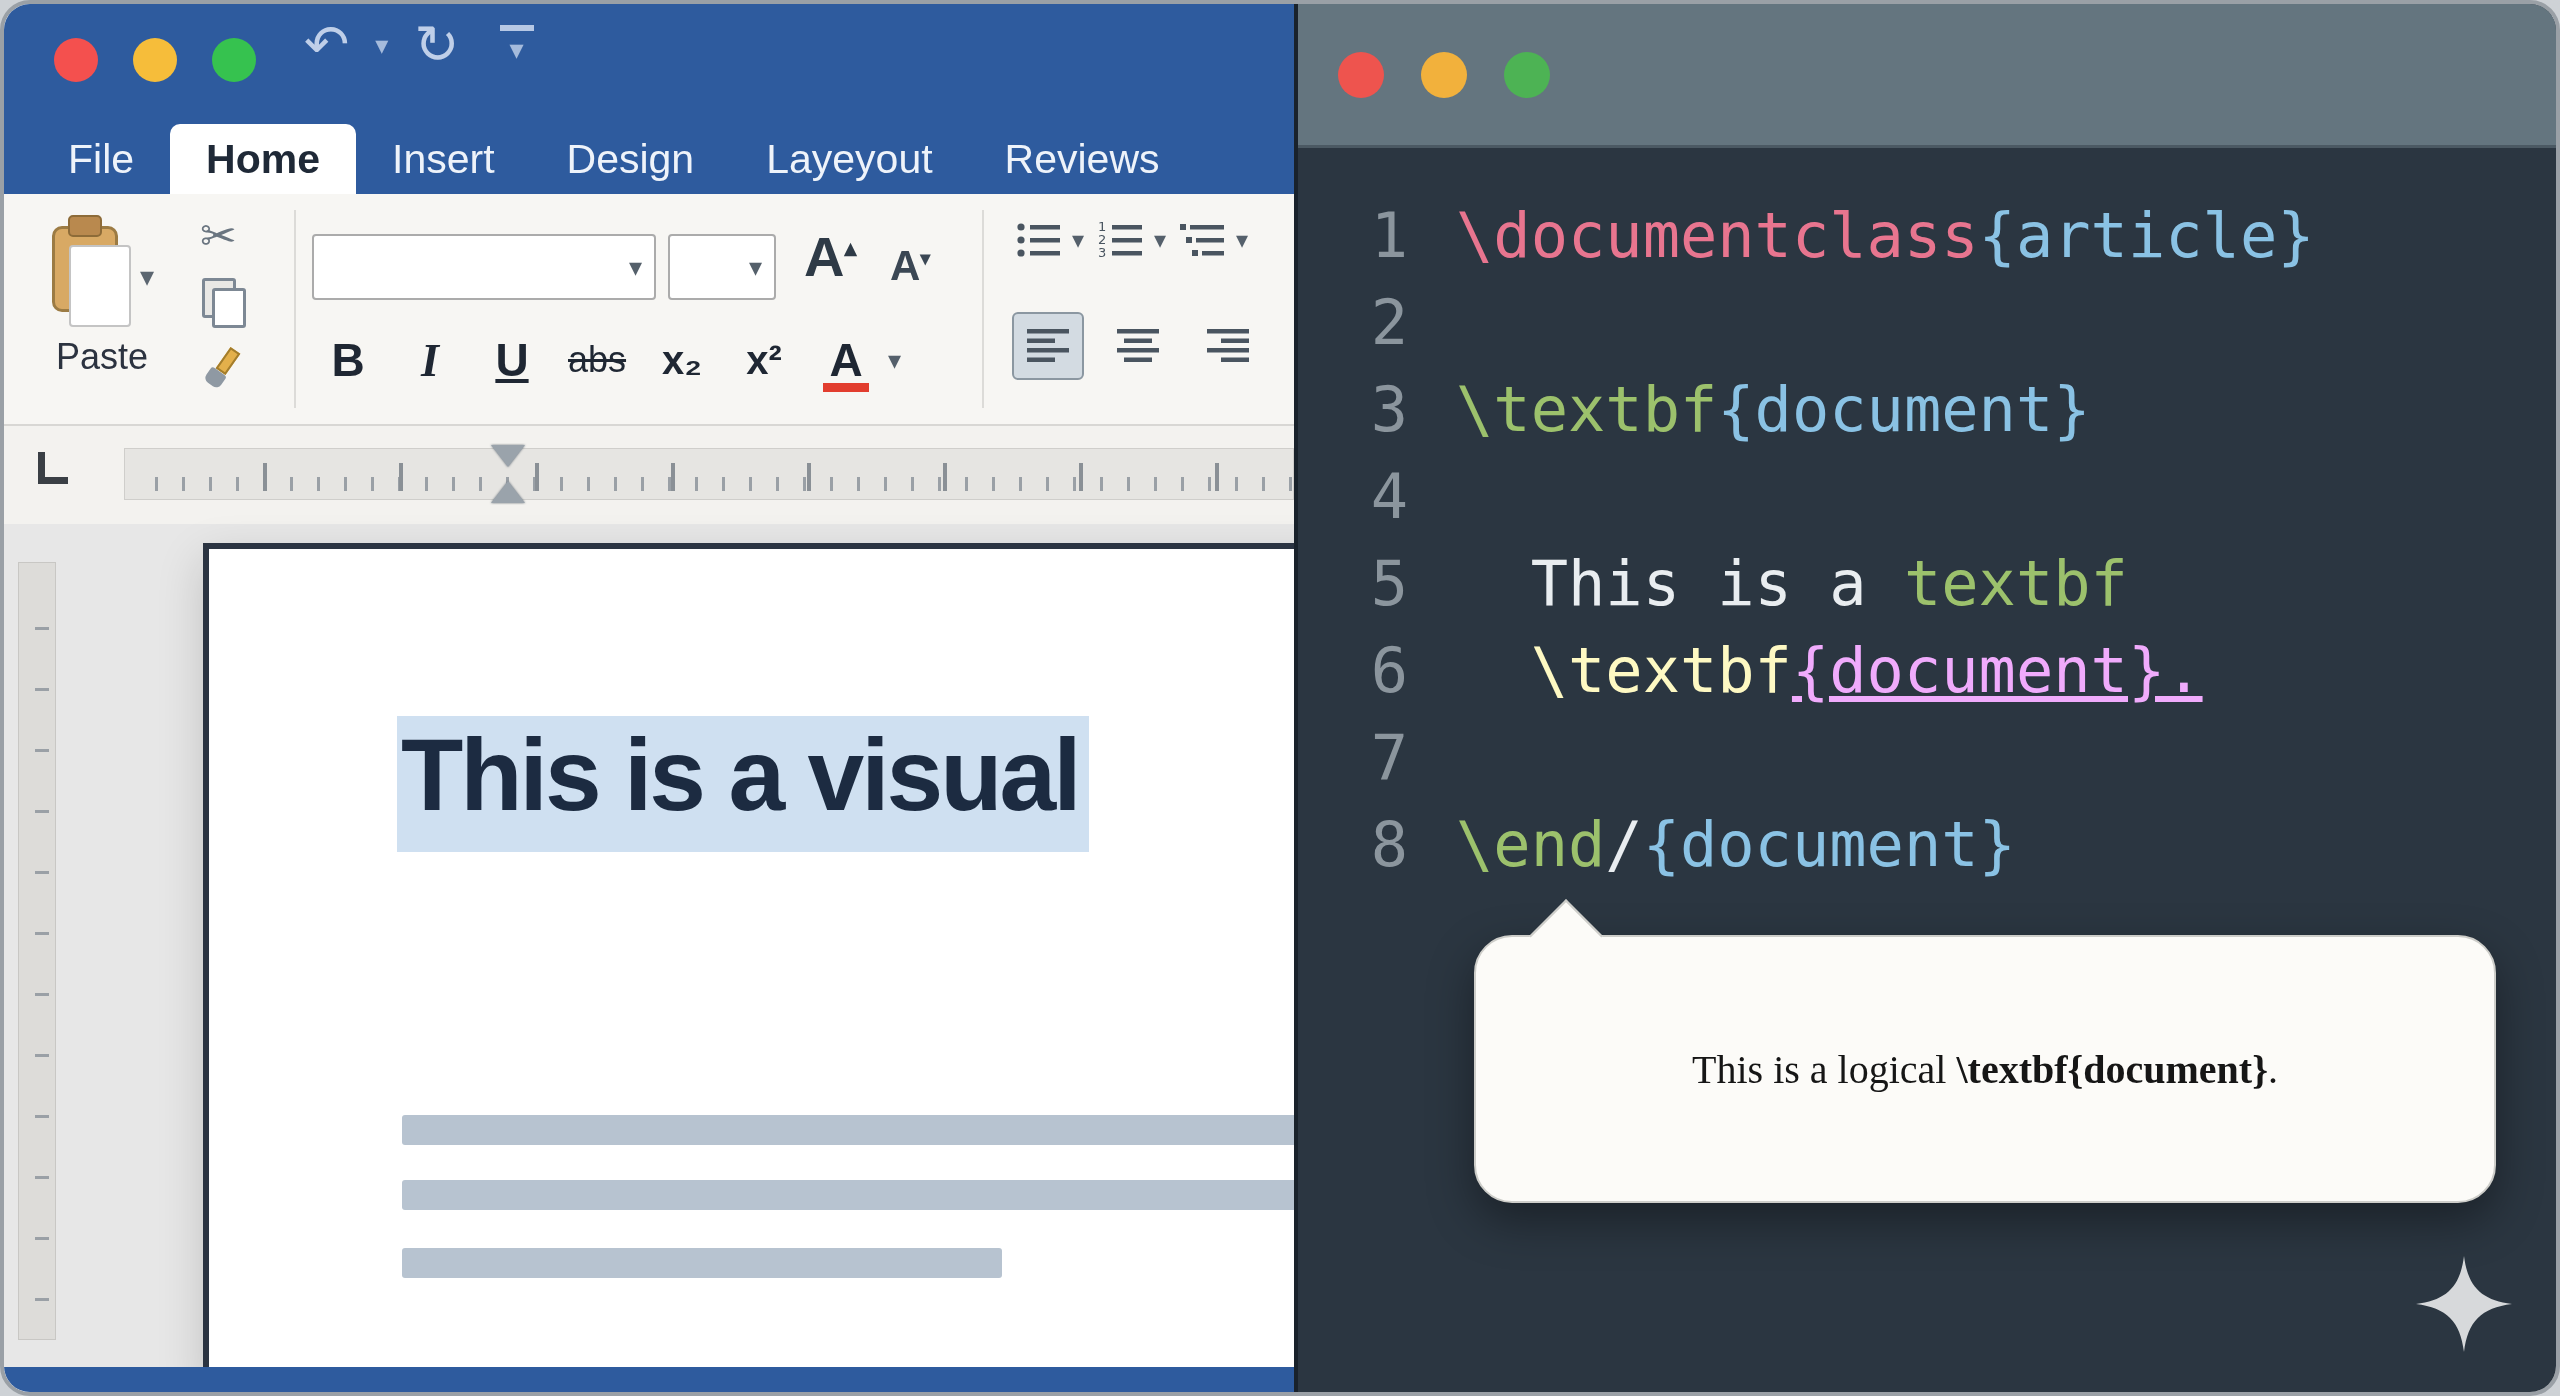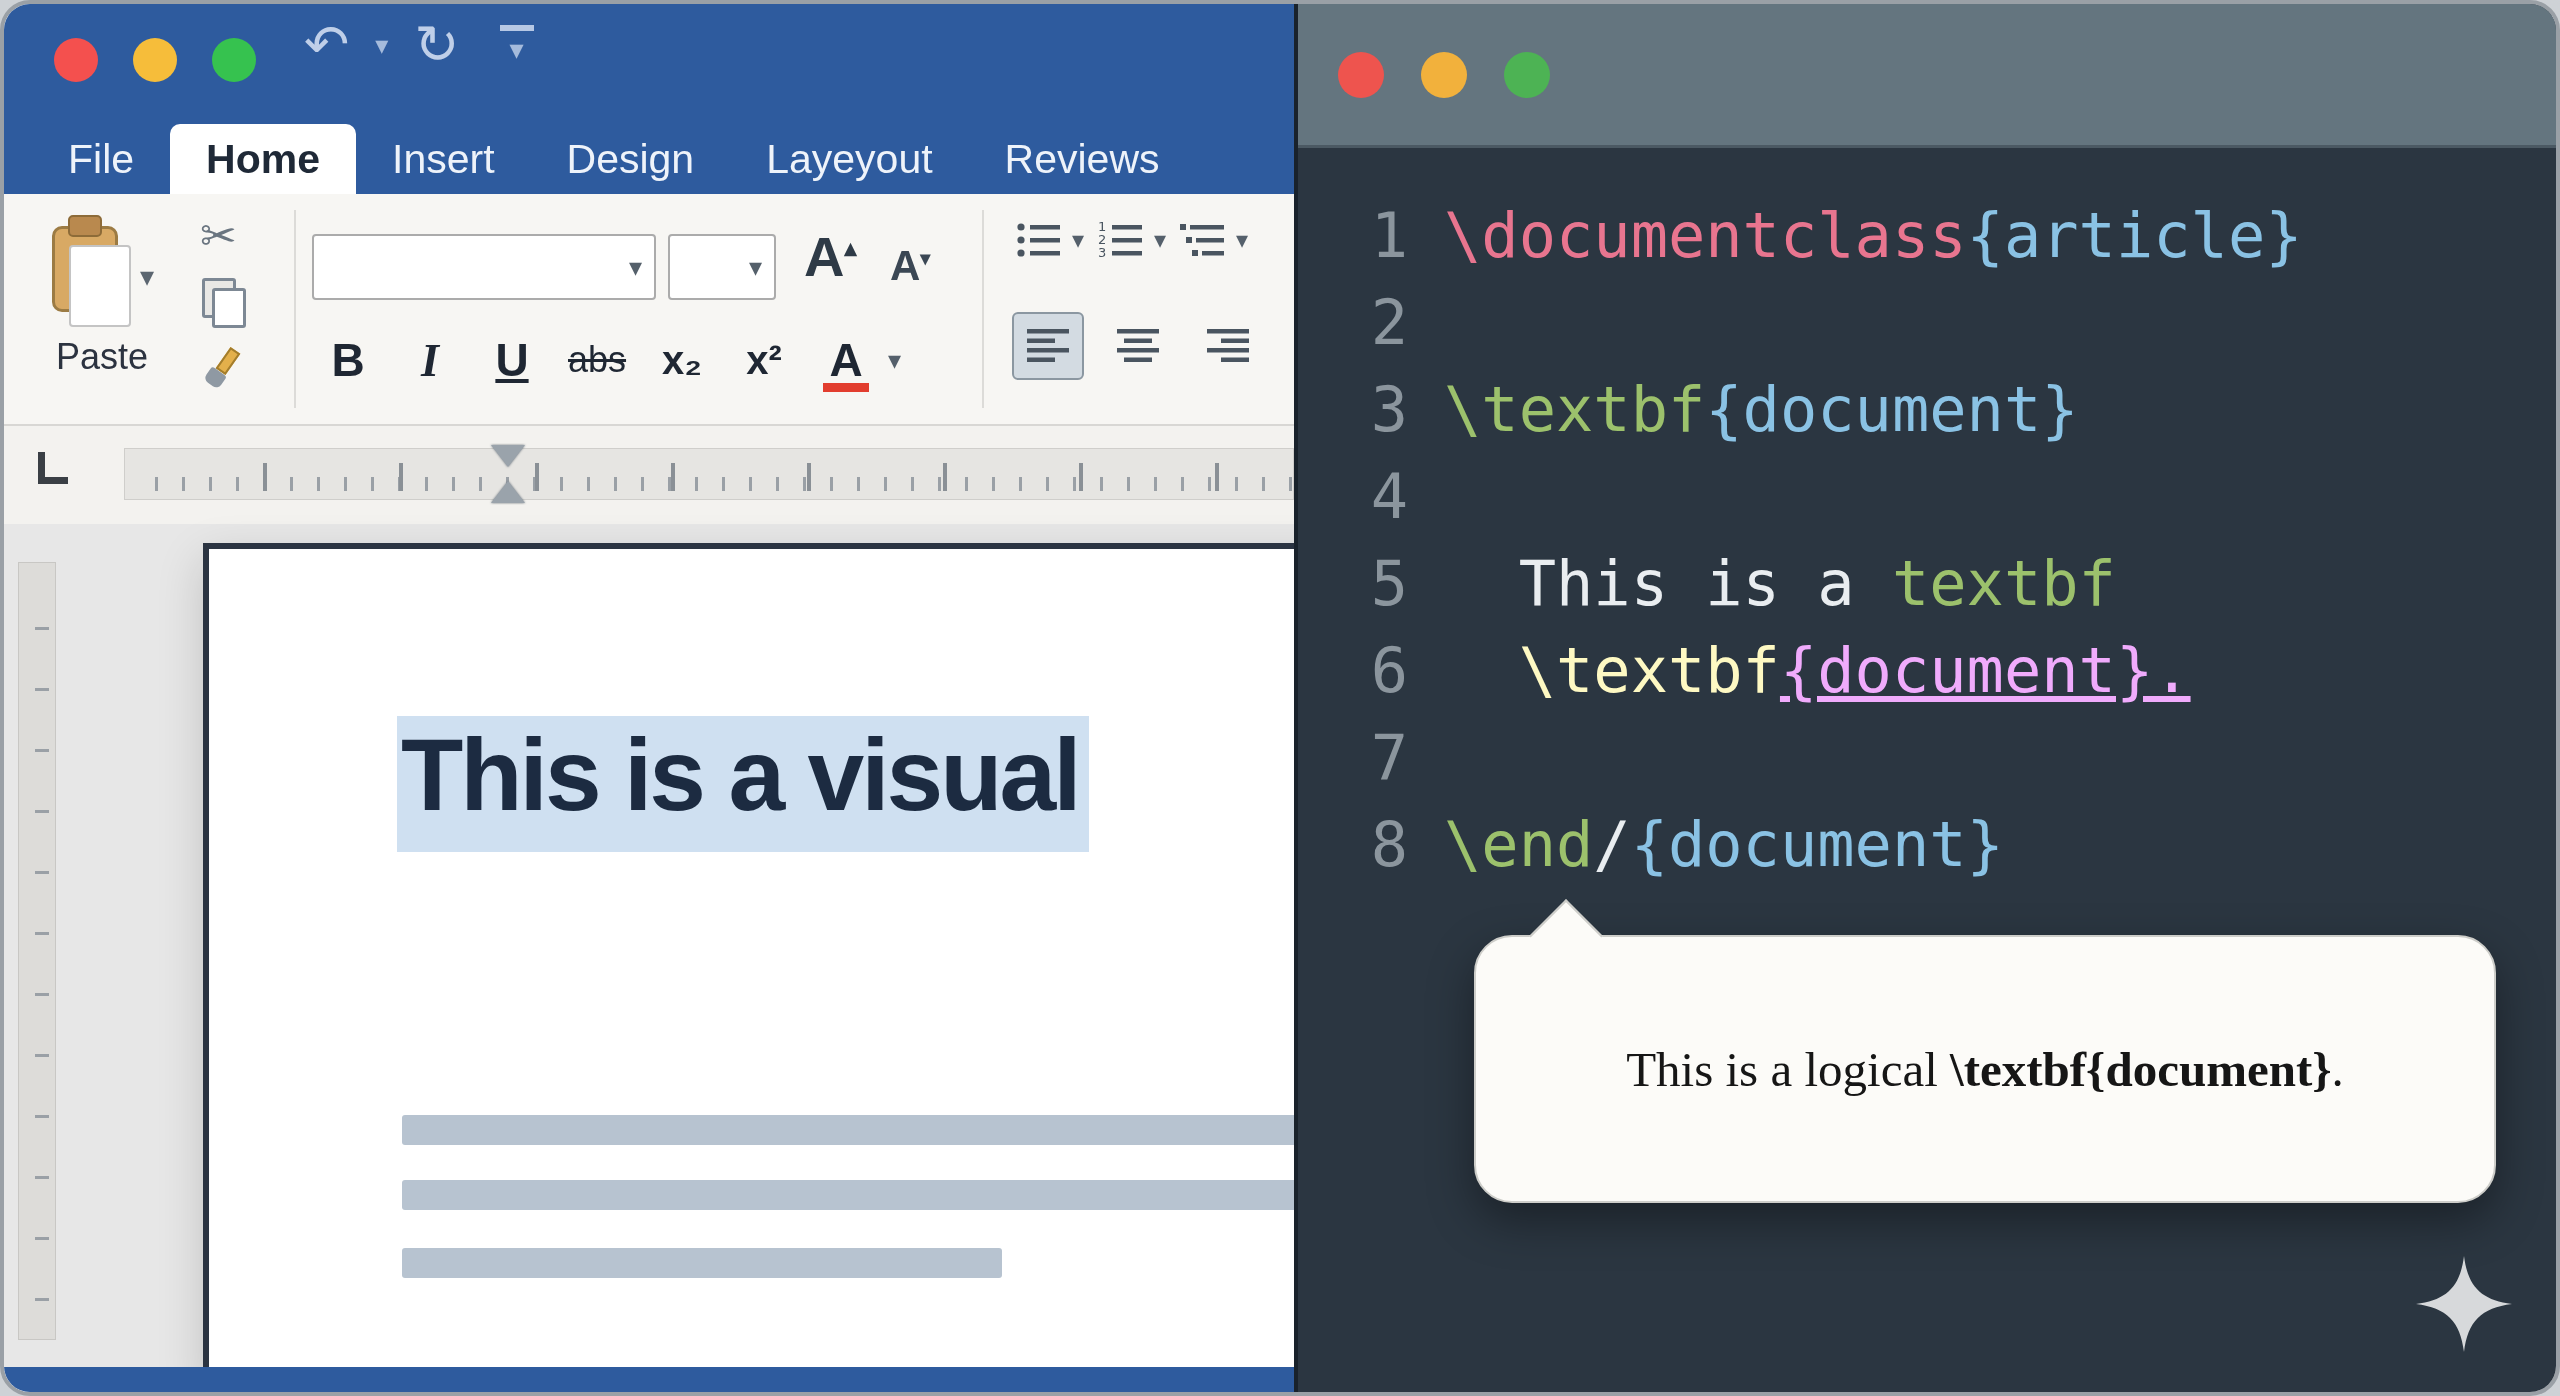--- a/index.html
+++ b/index.html
@@ -107,27 +107,27 @@
   
   .code-window { position:absolute; left:1290px; top:0; width:1270px; height:1396px; background:#2b3641; border-left:4px solid #19222b; }
   .code-header { position:absolute; top:0; left:0; right:0; height:144px; background:#64757f; border-bottom:3px solid #4b5963; }
   .code-lights { position:absolute; left:40px; top:48px; display:flex; gap:37px; }
   .code-lights .light { width:46px; height:46px; }
 
   .code-body { position:absolute; top:144px; left:0; right:0; bottom:0; padding-top:44px;
                font-family:"DejaVu Sans Mono", monospace; font-size:62px; line-height:87px; }
   .code-line { display:flex; min-height:87px; }
   .line-num { flex:none; width:110px; text-align:right; }
-  .line-text { white-space:pre; margin-left:36px; }
+  .line-text { white-space:pre; margin-left:48px; }
 
   .tooltip { position:absolute; left:176px; top:931px; width:1022px; height:268px;
              background:#fcfbf8; border:2px solid #cdcdc9; border-radius:38px;
              box-shadow:0 18px 46px rgba(0,0,0,.38);
              display:flex; align-items:center; justify-content:center;
-             font-family:"Liberation Serif", serif; font-size:49px; color:#161616; z-index:3; }
+             font-family:"Liberation Serif", serif; font-size:40px; color:#161616; z-index:3; }
   .tooltip .arrow { position:absolute; top:-27px; left:64px; width:52px; height:52px;
              background:#fcfbf8; border-left:2px solid #cdcdc9; border-top:2px solid #cdcdc9; transform:rotate(45deg); }
   .tooltip .bold { font-weight:700; }
 
   .sparkle { position:absolute; right:52px; bottom:48px; width:96px; height:96px; }
 </style>
 </head>
 <body>
 
 <div class="frame">

